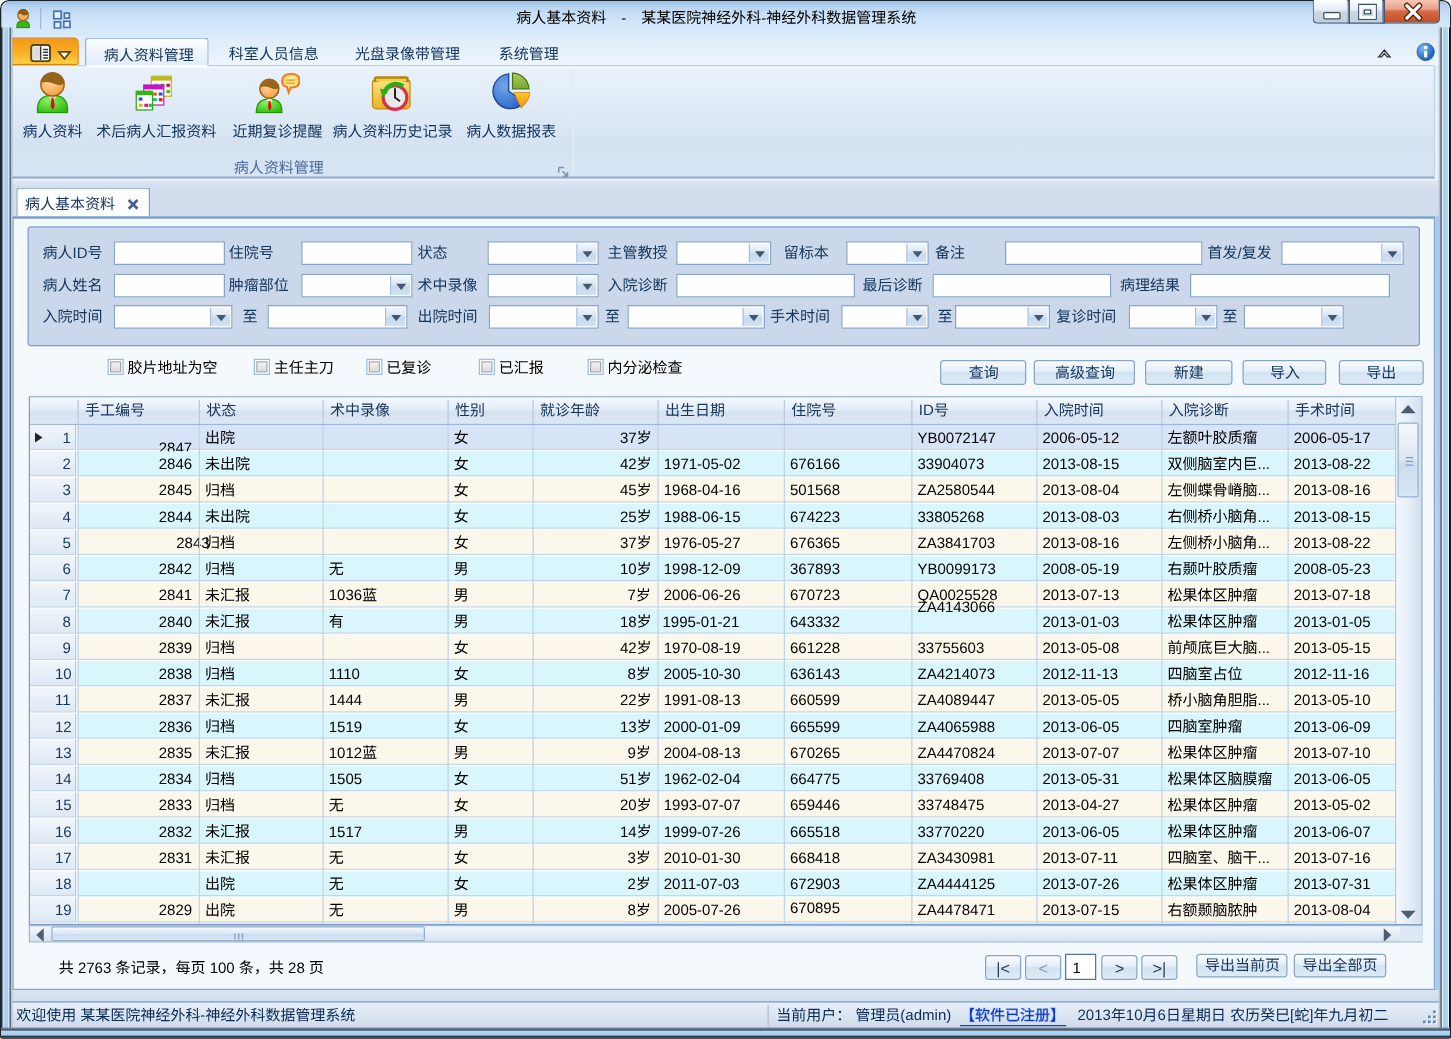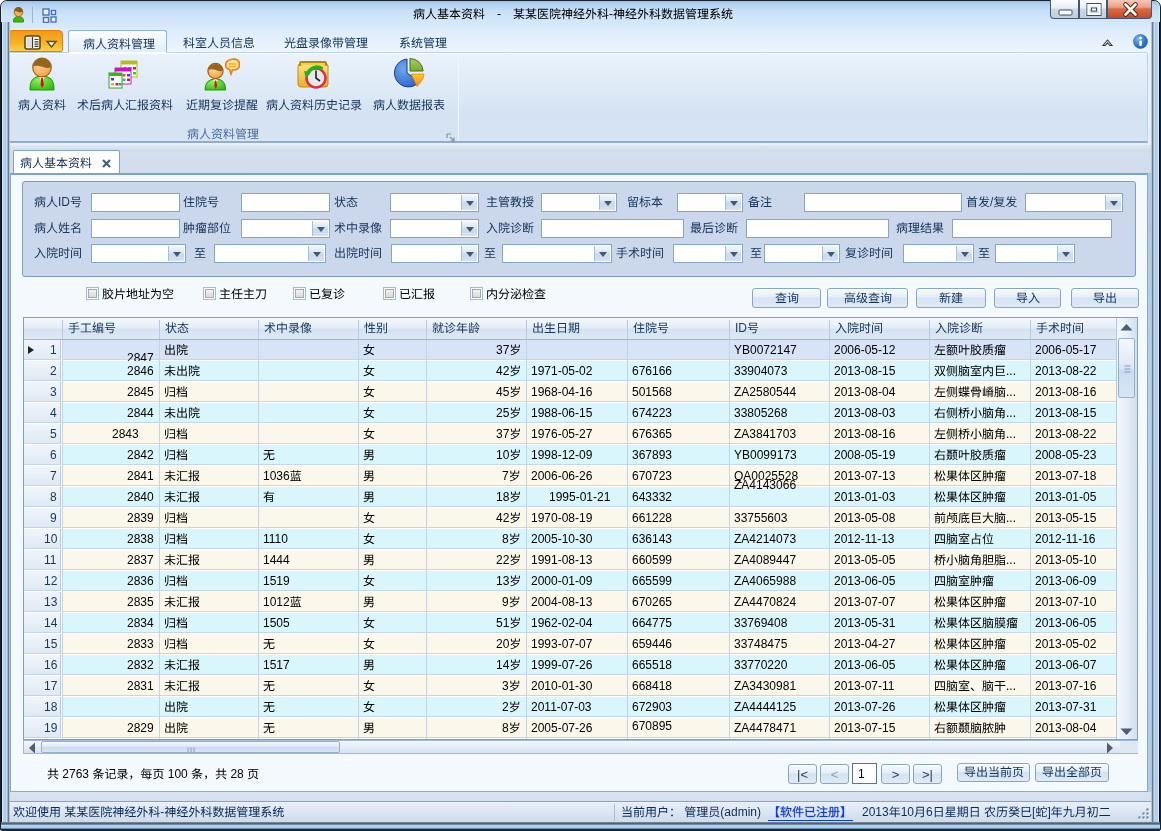--- a/index.html
+++ b/index.html
@@ -1213,21 +1213,21 @@
       <text x="0" y="10.3" font-size="12">2013-08-15</text>
     </svg>
   </div>
 <div class="rowhdr" style="left:24px;top:424px"></div>
 <div style="position:absolute;left:62px;top:424px;width:1054px;height:20px;background:#fbf7ea;border-bottom:1px solid #c3d7eb"></div>
 <div class="t" style="left:50.3262px;top:428px">
     <svg class="ct" width="7" height="14">
       <text x="0" y="10.3" font-size="12">5</text>
     </svg>
   </div>
-<div class="t" style="left:112px;top:428px">
+<div class="t" style="left:141px;top:428px">
     <svg class="ct" width="27" height="14" style="color:#000">
       <text x="0" y="10.3" font-size="12">2843</text>
     </svg>
   </div>
 <div class="t" style="left:164px;top:428px">
     <svg class="ct" width="25" height="14" style="color:#000">
       <use href="#g113" xlink:href="#g113" transform="translate(0,10.3) scale(0.012,-0.012)"></use>
       <use href="#g114" xlink:href="#g114" transform="translate(12,10.3) scale(0.012,-0.012)"></use>
     </svg>
   </div>
@@ -1446,21 +1446,21 @@
     <svg class="ct" width="13" height="14" style="color:#000">
       <use href="#g123" xlink:href="#g123" transform="translate(0,10.3) scale(0.012,-0.012)"></use>
     </svg>
   </div>
 <div class="t" style="left:495.652px;top:491px">
     <svg class="ct" width="26" height="14" style="color:#000">
       <text x="0" y="10.3" font-size="12">18</text>
       <use href="#g103" xlink:href="#g103" transform="translate(13.3,10.3) scale(0.012,-0.012)"></use>
     </svg>
   </div>
-<div class="t" style="left:549px;top:491px">
+<div class="t" style="left:530px;top:491px">
     <svg class="ct" width="62" height="14" style="color:#000">
       <text x="0" y="10.3" font-size="12">1995-01-21</text>
     </svg>
   </div>
 <div class="t" style="left:632px;top:491px">
     <svg class="ct" width="41" height="14" style="color:#000">
       <text x="0" y="10.3" font-size="12">643332</text>
     </svg>
   </div>
 <div class="t" style="left:734px;top:479px">

